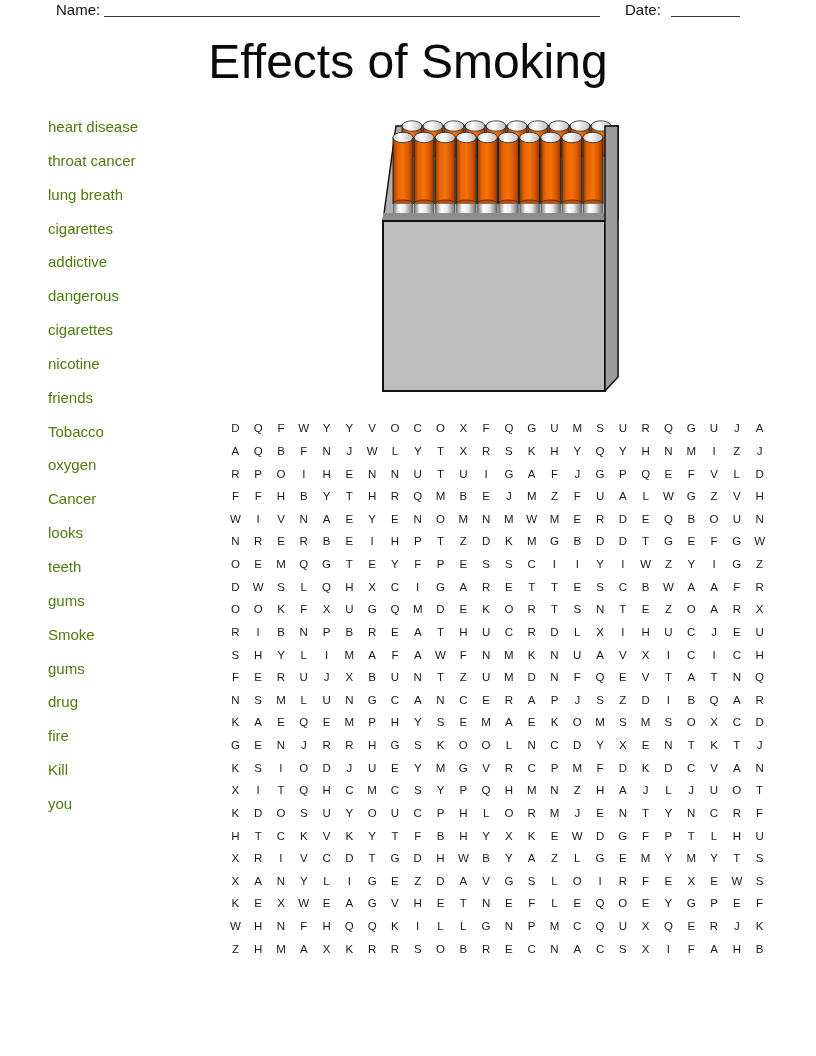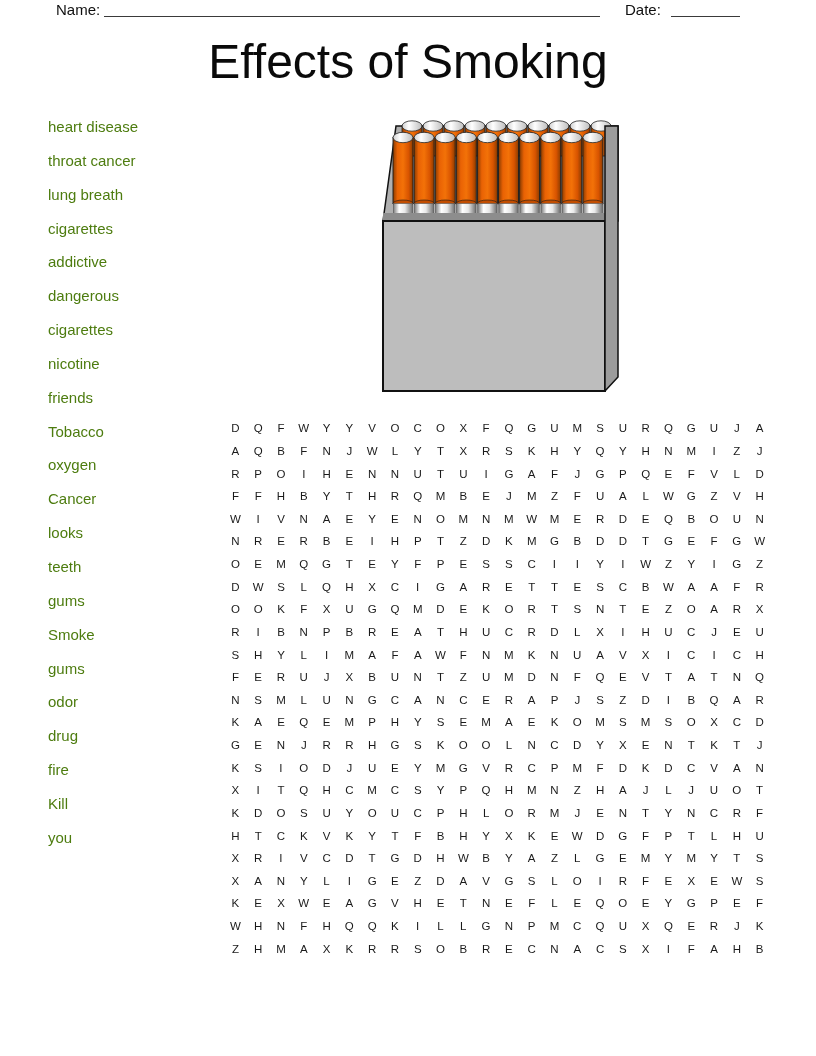--- a/index.html
+++ b/index.html
@@ -120,21 +120,20 @@
     <div class="word">nicotine</div>
     <div class="word">friends</div>
     <div class="word">Tobacco</div>
     <div class="word">oxygen</div>
     <div class="word">Cancer</div>
     <div class="word">looks</div>
     <div class="word">teeth</div>
     <div class="word">gums</div>
     <div class="word">Smoke</div>
     <div class="word">gums</div>
-    <div class="word">odor</div>
     <div class="word">drug</div>
     <div class="word">fire</div>
     <div class="word">Kill</div>
     <div class="word">you</div>
   </div>
 
 <figure id="pack-fig">
   <svg width="242" height="282" viewBox="0 0 242 282">
     <defs>
       <linearGradient id="gOrange" x1="0" y1="0" x2="1" y2="0">

